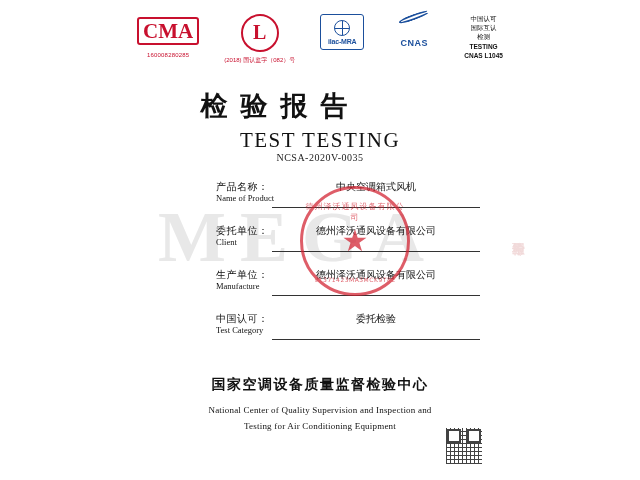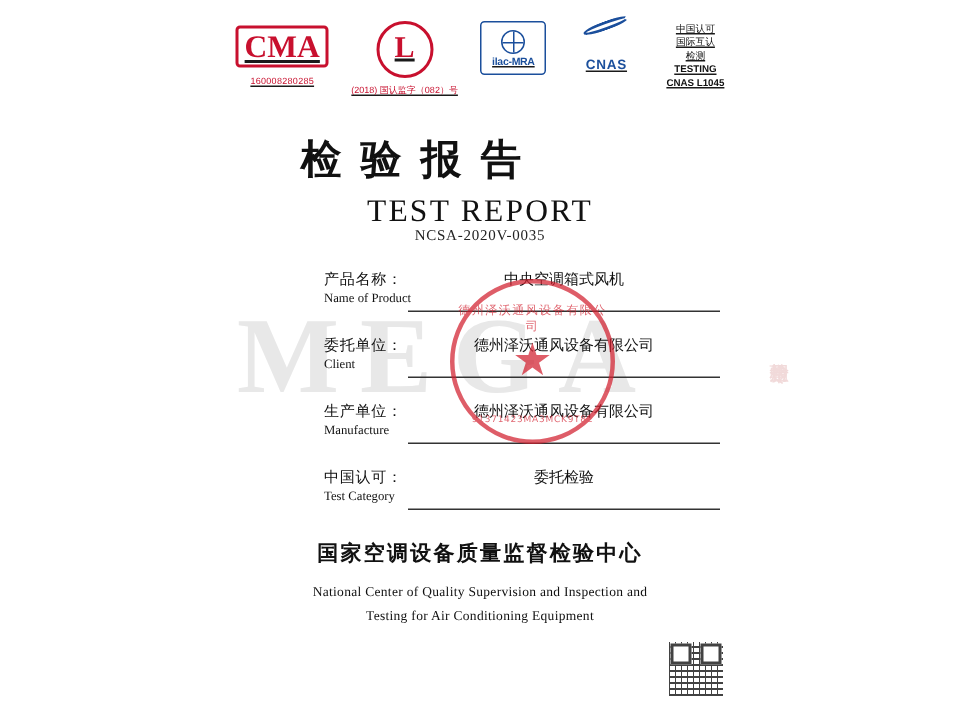--- a/index.html
+++ b/index.html
@@ -25,22 +25,21 @@
   
   .marks {
     position: absolute;
     top: 14px;
     left: 0;
     width: 640px;
     height: 62px;
     display: flex;
     justify-content: center;
     align-items: flex-start;
-    gap: 15px;
-    text-decoration: underline;
+    gap: 25px;
   }
   .mark {
     display: flex;
     flex-direction: column;
     align-items: center;
     justify-content: flex-start;
   }
 
   
   .cma-box {
@@ -262,21 +261,21 @@
     text-align: center;
     font-family: "DejaVu Sans", sans-serif;
     font-size: 10px;
     color: #111111;
     line-height: 14px;
   }
 
   
   .footer {
     position: absolute;
-    top: 360px;
+    top: 376px;
     width: 640px;
     text-align: center;
   }
   .footer-cn {
     font-family: "DejaVu Sans", sans-serif;
     font-size: 14px;
     font-weight: bold;
     letter-spacing: 1.5px;
     color: #111111;
   }
@@ -429,21 +428,21 @@
         <div>CNAS L1045</div>
       </div>
     </div>
 
   </div>
 
   <div class="watermark-big">MEGA</div>
   <div class="watermark-side">检验专用章</div>
 
   <div class="title-cn">检验报告</div>
-  <div class="title-en">TEST REPORT</div>
+  <div class="title-en">TEST TESTING</div>
   <div class="report-no">NCSA-2020V-0035</div>
 
   <div class="fields">
 
     <div class="field-row">
       <div class="field-label">
         <span class="cn">产品名称：</span>
         <span class="en">Name of Product</span>
       </div>
       <div class="field-line"></div>

